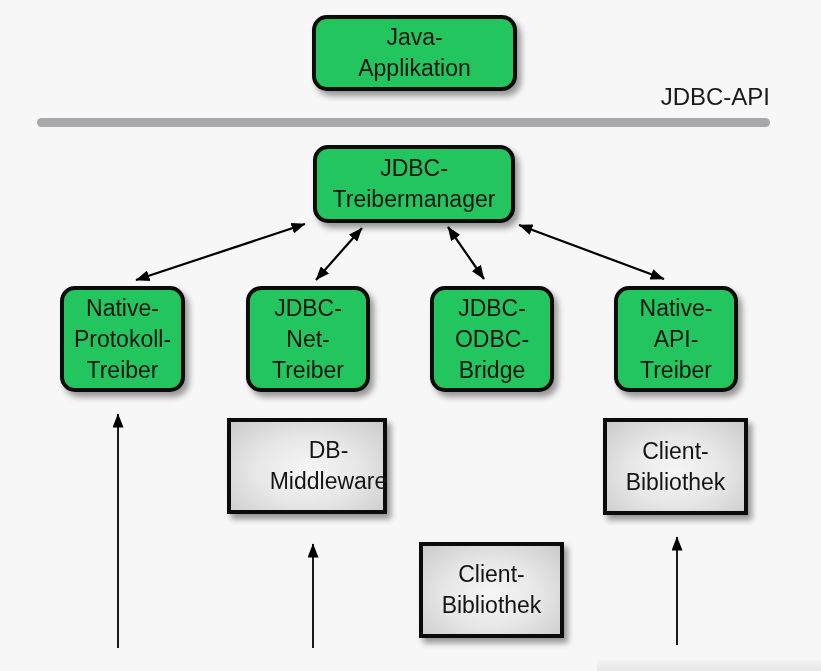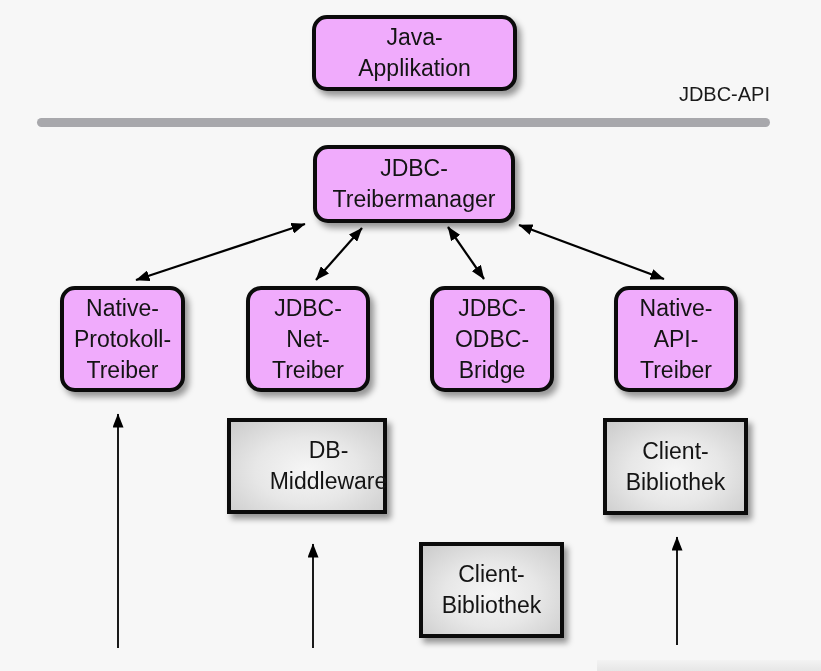--- a/index.html
+++ b/index.html
@@ -18,37 +18,37 @@
     align-items: center;
     justify-content: center;
     text-align: center;
     white-space: pre-line;
     color: #141414;
     font-size: 23px;
     line-height: 31px;
     z-index: 3;
   }
   .node.rounded {
-    background: #f0abfc;
+    background: #22c55e;
     border: 4px solid #0b0b0b;
     border-radius: 15px;
     box-shadow: 4px 5px 6px rgba(0,0,0,0.40);
   }
   .node.gradient {
     background: radial-gradient(ellipse at 50% 55%, #f6f6f6 0%, #e7e7e7 48%, #cbcbcb 100%);
     border: 4px solid #0b0b0b;
     box-shadow: 4px 5px 6px rgba(0,0,0,0.40);
   }
   .api-label {
     position: absolute;
     left: 560px;
     top: 83px;
     width: 210px;
     text-align: right;
-    font-size: 20px;
+    font-size: 24px;
     color: #1a1a1a;
     z-index: 2;
   }
   .divider {
     position: absolute;
     left: 37px;
     top: 118px;
     width: 733px;
     height: 9px;
     border-radius: 5px;

